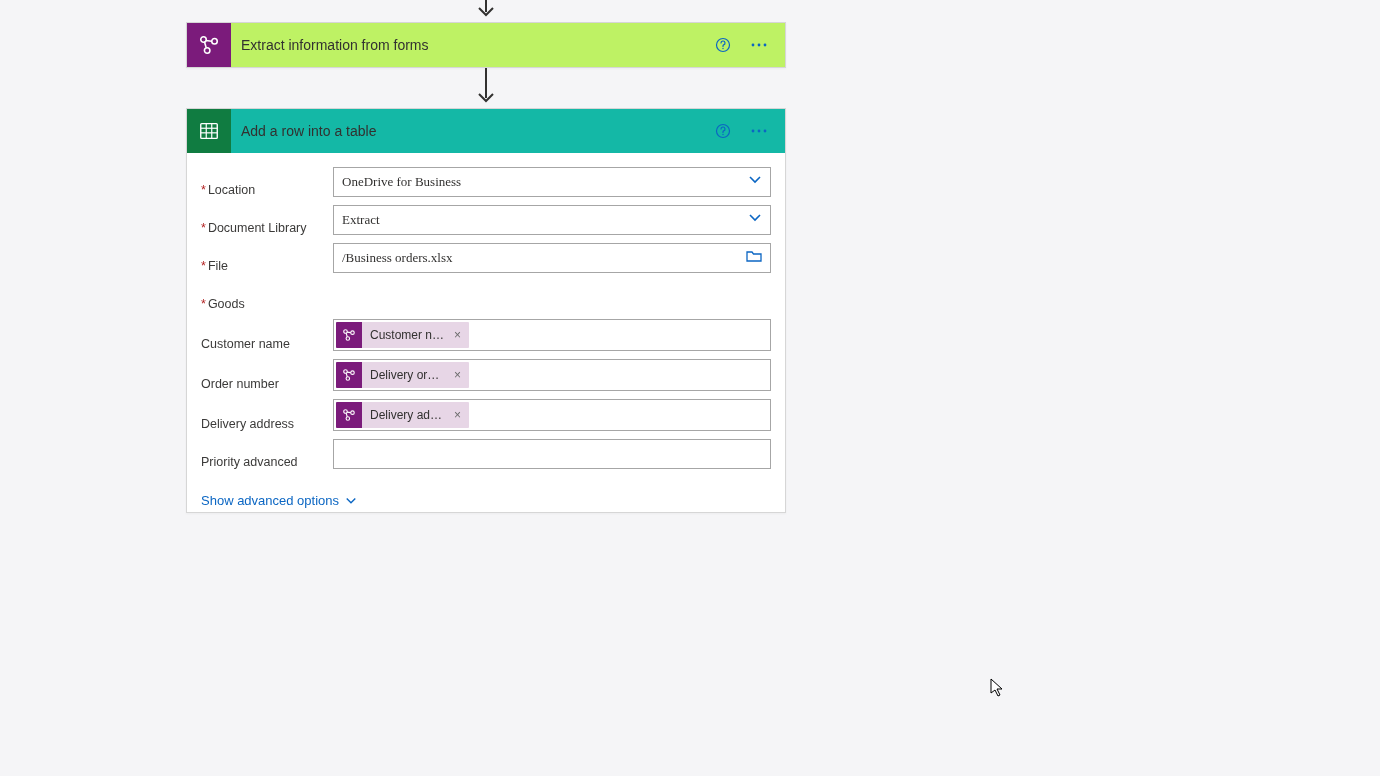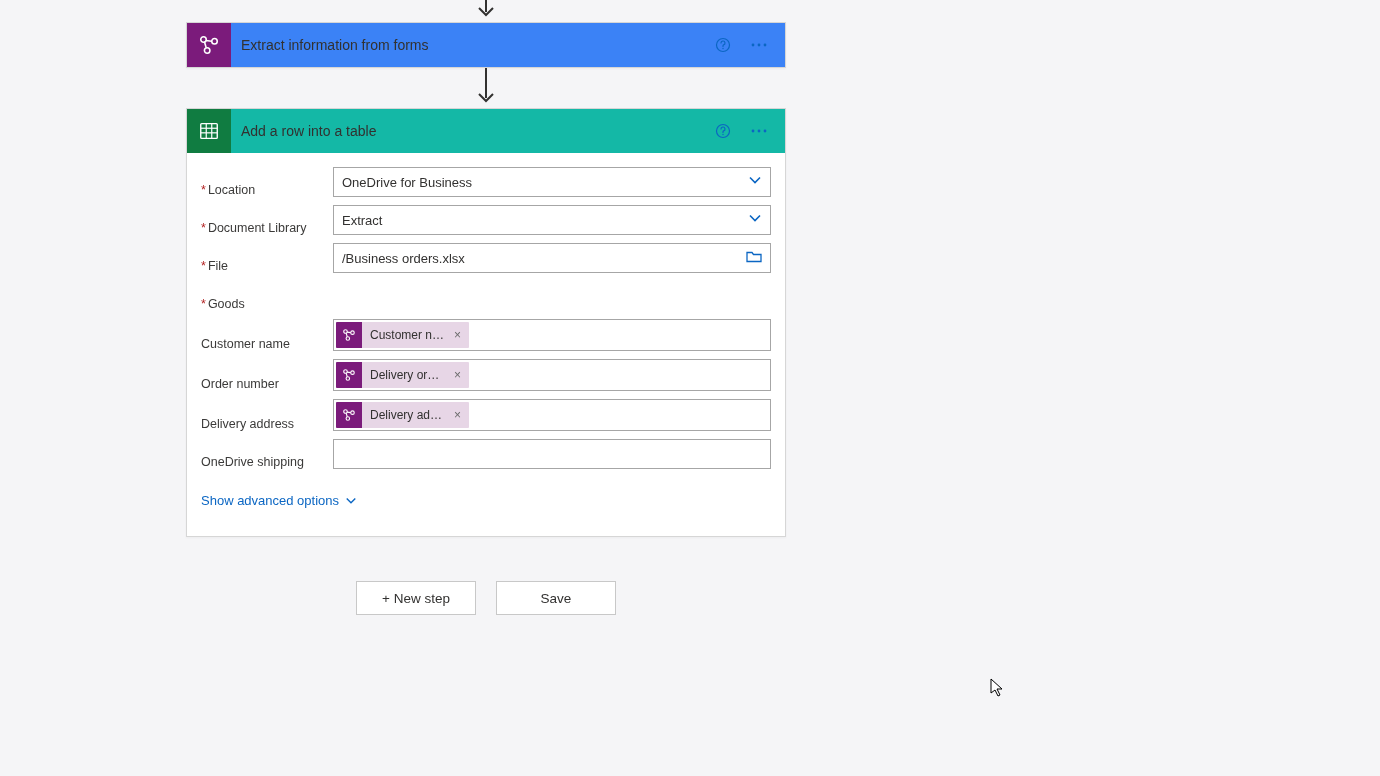--- a/index.html
+++ b/index.html
@@ -64,21 +64,21 @@
     cursor: pointer;
     display: flex;
     align-items: center;
     justify-content: center;
     width: 20px;
     height: 20px;
   }
 
   
   .card.collapsed .card-header {
-    background: #3b82f6;
+    background: #bef264;
   }
   .card.collapsed .card-header-icon {
     background: #7b1b7b;
   }
 
   
   .card.expanded {}
   .card.expanded .card-header {
     background: #14b8a6;
   }
@@ -107,20 +107,21 @@
   .control {
     flex: 1;
     height: 30px;
     border: 1px solid #a6a6a6;
     background: #fff;
     display: flex;
     align-items: center;
     padding: 0 8px;
     position: relative;
     font-size: 13px;
+    font-family: Liberation Serif, serif;
   }
   .control .chev {
     position: absolute;
     right: 8px;
     top: 50%;
     transform: translateY(-50%);
     color: #0b66c3;
     pointer-events: none;
   }
   .control .folder {
@@ -168,21 +169,21 @@
     text-overflow: ellipsis;
   }
   .token-x {
     padding: 0 8px 0 2px;
     color: #6b6b6b;
     cursor: pointer;
     font-size: 12px;
   }
 
   .adv {
-    padding: 10px 14px 28px 14px;
+    padding: 10px 14px 4px 14px;
     background: #fff;
   }
   .adv-link {
     color: #0b66c3;
     font-size: 13px;
     cursor: pointer;
     display: inline-flex;
     align-items: center;
     gap: 6px;
   }
@@ -396,41 +397,37 @@
                     <line x1="7" y1="8.5" x2="9" y2="15" stroke="#fff" stroke-width="1.9"></line>
                   </svg>
               </span>
               <span class="token-label">Delivery addre...</span>
               <span class="token-x">×</span>
             </span>
           </div>
         </div>
 
         <div class="row">
-          <div class="row-label">OneDrive shipping</div>
+          <div class="row-label">Priority advanced</div>
           <div class="control"></div>
         </div>
 
 
       </div>
 
       <div class="adv">
         <span class="adv-link">
           <span>Show advanced options</span>
           <svg width="12" height="12" viewBox="0 0 14 14">
               <polyline points="2,4 7,9 12,4" fill="none" stroke="currentColor" stroke-width="1.6"></polyline>
             </svg>
         </span>
       </div>
     </div>
 
-    <div class="footer-row">
-      <button class="btn">+ New step</button>
-      <button class="btn">Save</button>
-    </div>
 
   </div>
 
   <div class="cursor-ptr">
     <svg width="16" height="20" viewBox="0 0 16 20">
       <path d="M1 1 L1 15 L5 12 L8 18 L10 17 L7 11 L12 11 Z" fill="#fff" stroke="#000" stroke-width="1"></path>
     </svg>
   </div>
 </div>
 

